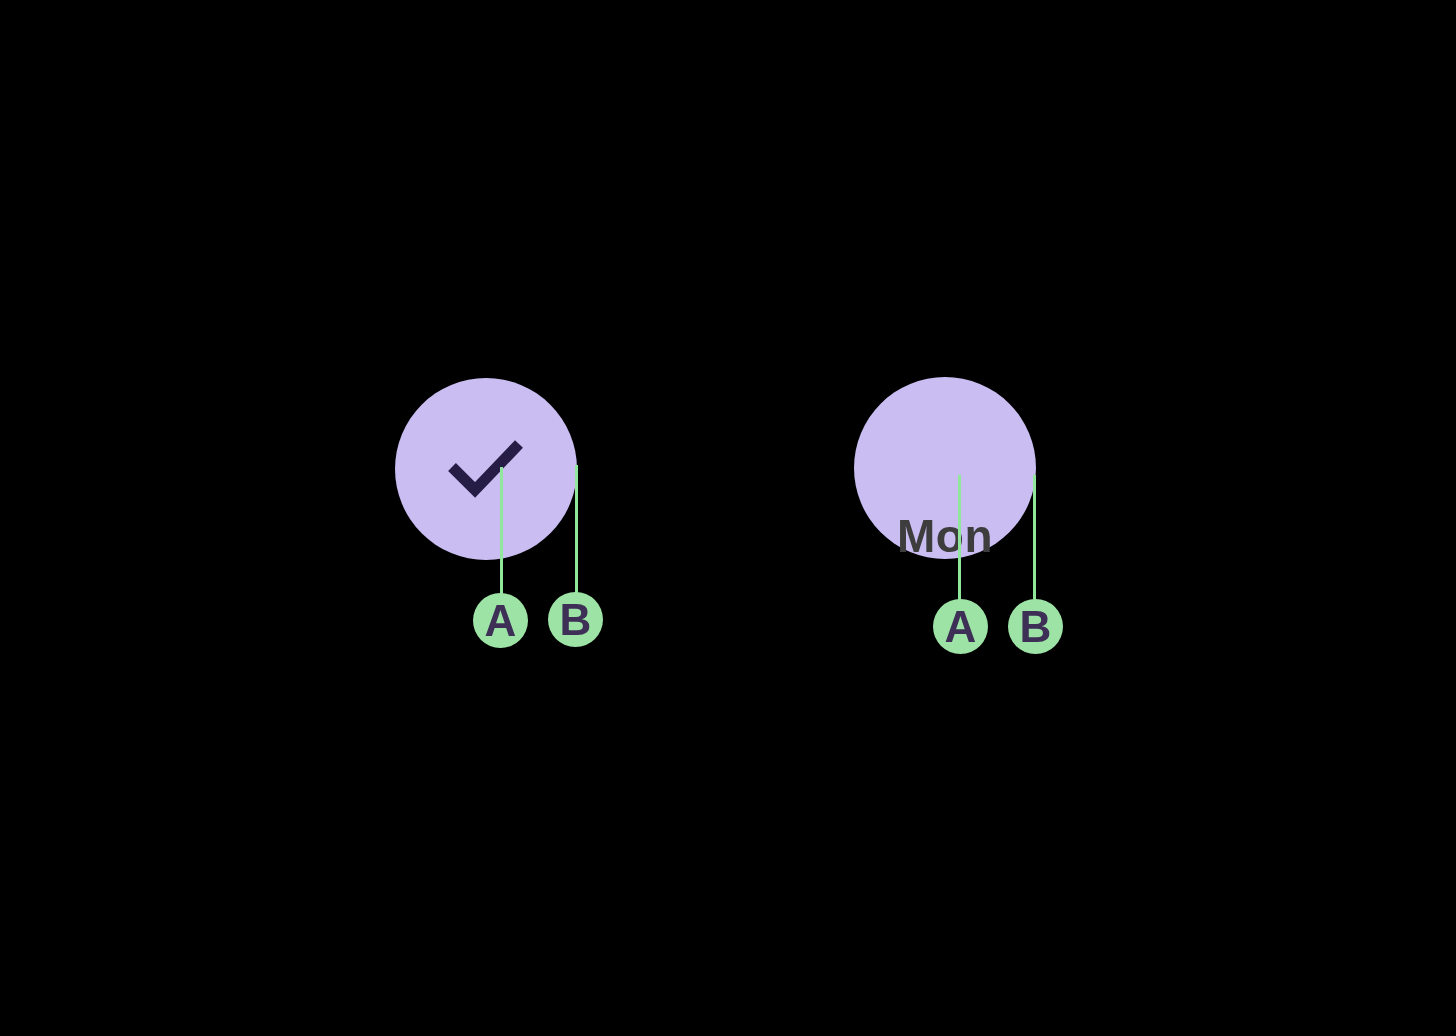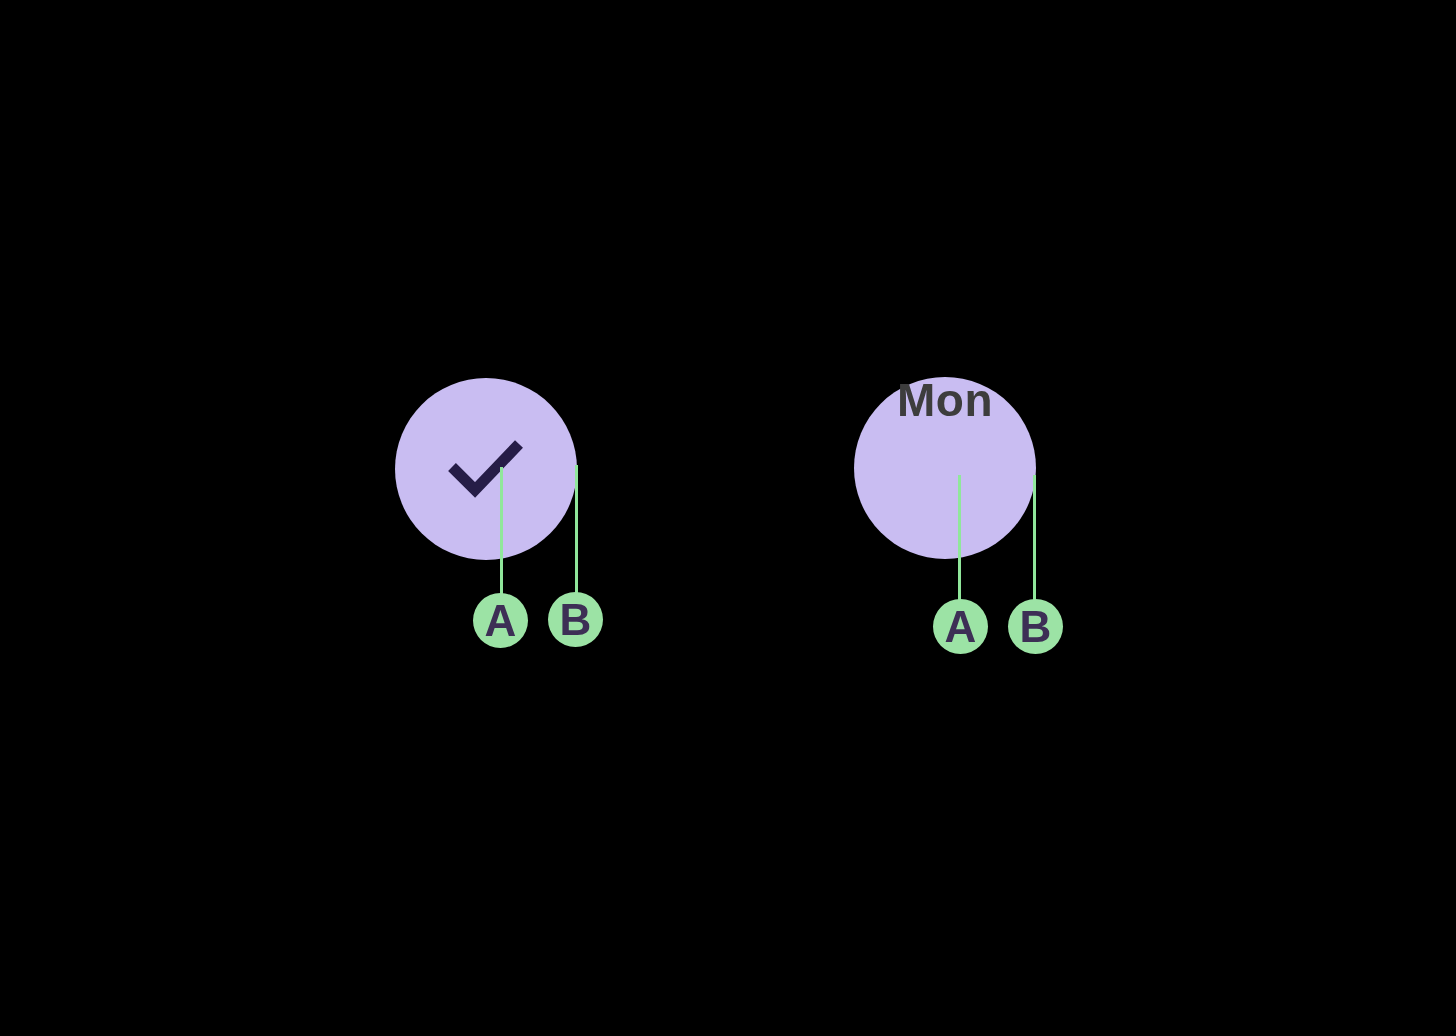--- a/index.html
+++ b/index.html
@@ -23,21 +23,21 @@
     overflow: hidden;
     font-family: "Liberation Sans", sans-serif;
   }
   .day-circle {
     position: absolute;
     width: 182px;
     height: 182px;
     border-radius: 50%;
     background: var(--surface-fill);
     display: flex;
-    align-items: flex-start;
+    align-items: flex-end;
     justify-content: center;
     z-index: 1;
   }
   .check-svg {
     position: absolute;
     left: 0;
     top: 0;
     width: 182px;
     height: 182px;
   }

